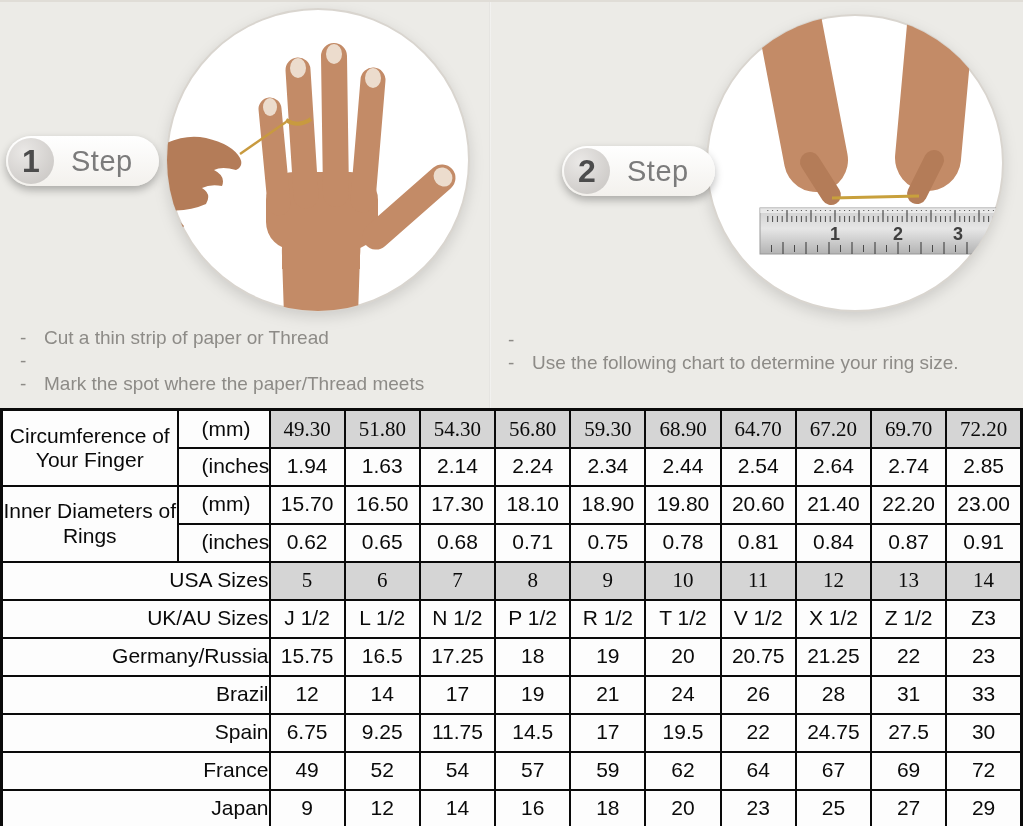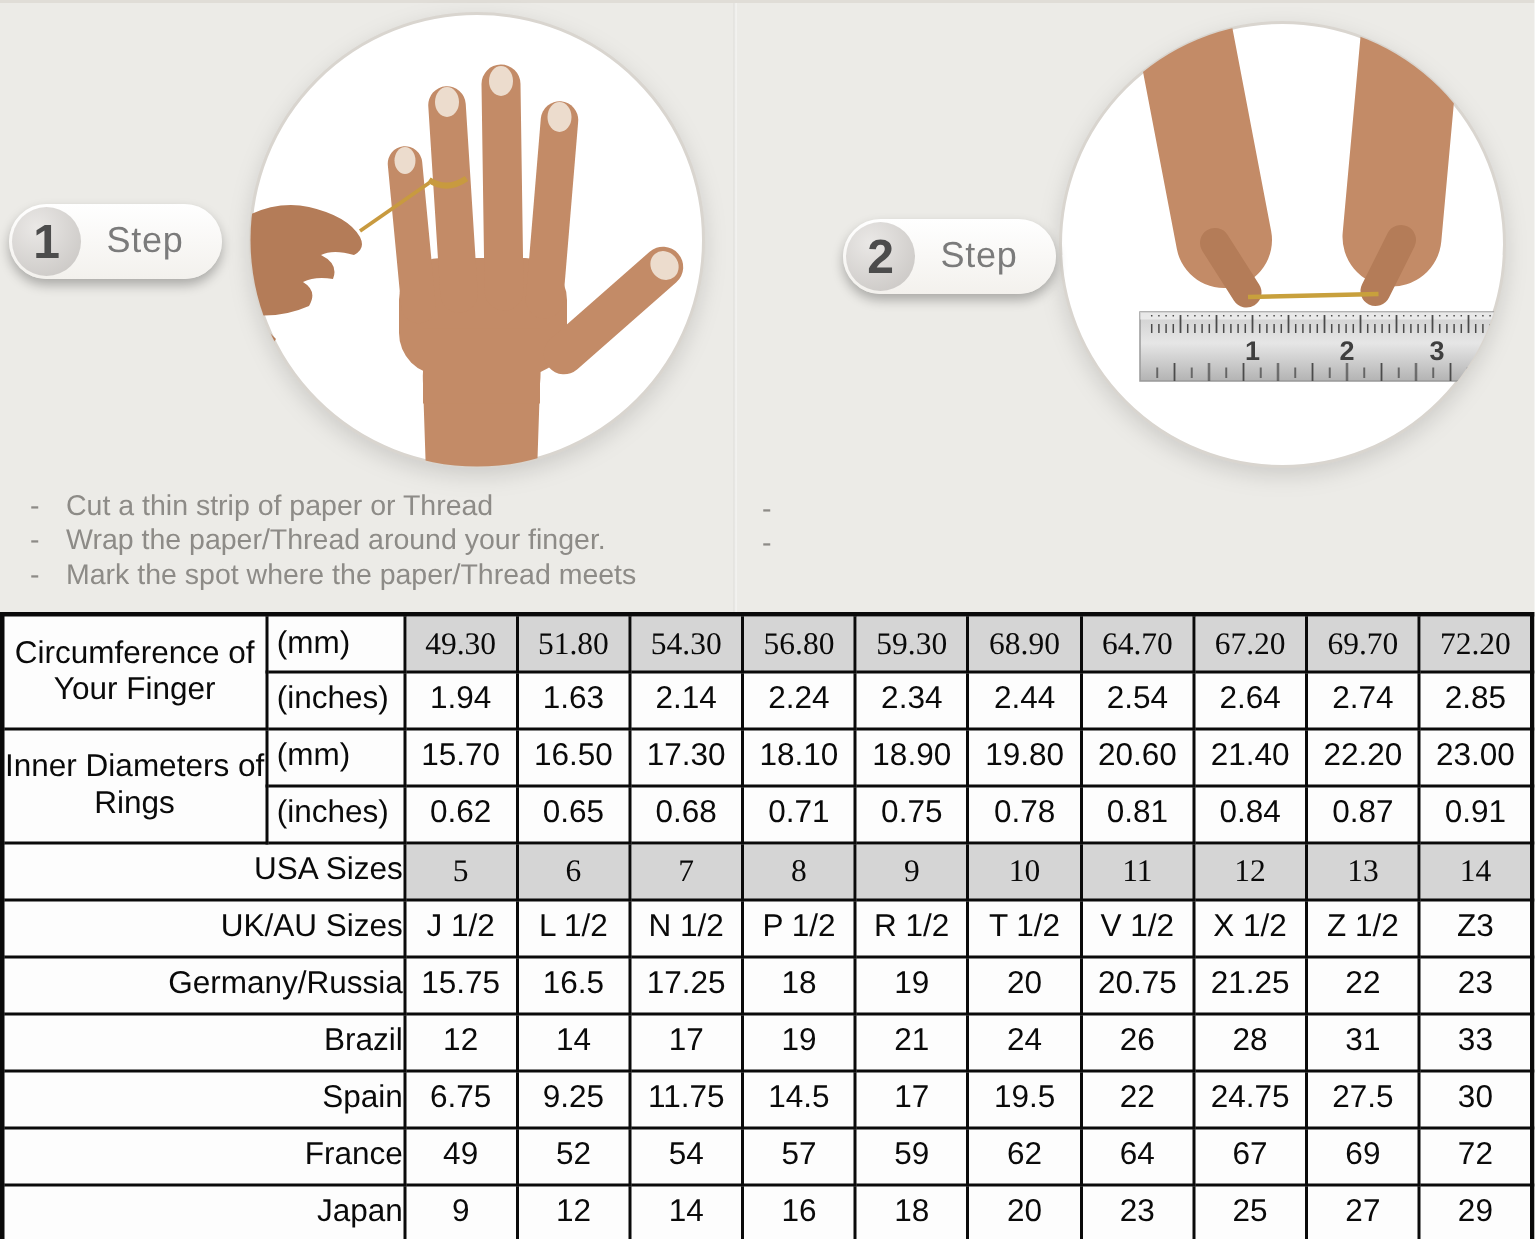--- a/index.html
+++ b/index.html
@@ -17,33 +17,33 @@
     position:absolute;display:flex;align-items:center;height:50px;z-index:6;
     background:linear-gradient(180deg,#ffffff 0%,#f3f1ed 100%);
     border-radius:27px;box-shadow:0 4px 8px rgba(0,0,0,.28);padding-right:26px;
   }
   .badge .num{
     width:46px;height:46px;margin:2px;border-radius:50%;flex:none;
     background:radial-gradient(circle at 35% 30%,#eae8e6,#c6c3c0);
     display:flex;align-items:center;justify-content:center;
     font-size:32px;font-weight:bold;color:#4c4c4c;
   }
-  .badge .word{font-size:24px;color:#7b7b7b;margin-left:15px;letter-spacing:.5px;}
+  .badge .word{font-size:29px;color:#7b7b7b;margin-left:15px;letter-spacing:.5px;}
   .instr{position:absolute;color:#8d8b87;font-size:19px;line-height:23px;}
   .instr .line{display:flex;}
   .instr .dash{width:24px;flex:none;}
   
   table{
     position:absolute;top:408px;left:0;width:1023px;height:418px;
     border-collapse:collapse;table-layout:fixed;background:#fdfdfd;
     border:3px solid #0a0a0a;font-size:21px;color:#0a0a0a;
   }
   td{border:2px solid #0a0a0a;text-align:center;padding:0;overflow:hidden;line-height:1.15;}
   td.l{text-align:right;padding-left:8px;}
-  td.u{text-align:left;padding-left:6px;}
+  td.u{text-align:left;padding-left:23px;}
   tr{height:38px;}
   tr.shaded td.v{background:#d5d5d5;font-family:Liberation Serif, serif;}
 </style>
 </head>
 <body>
 
 <div class="top">
   <div class="divider"></div>
 
   <svg class="photo" style="left:148px;top:2px" width="340" height="312" viewBox="0 0 340 312">
@@ -134,33 +134,33 @@
     <div class="word">Step</div>
   </div>
 
   <div class="instr" style="left:20px;top:324px;width:470px">
     <div class="line">
         <span class="dash">-</span>
         <span>Cut a thin strip of paper or Thread</span>
       </div>
     <div class="line">
         <span class="dash">-</span>
-        <span>Wrap the paper/Thread around your finger.</span>
       </div>
     <div class="line">
         <span class="dash">-</span>
         <span>Mark the spot where the paper/Thread meets</span>
       </div>
   </div>
   <div class="instr" style="left:508px;top:326px;width:515px">
     <div class="line">
         <span class="dash">-</span>
       </div>
     <div class="line">
         <span class="dash">-</span>
+        <span>Use the following chart to determine your ring size.</span>
       </div>
   </div>
 </div>
 
 <table>
   <colgroup>
     <col style="width:176px">
       <col style="width:92px">
     <col>
       <col>

